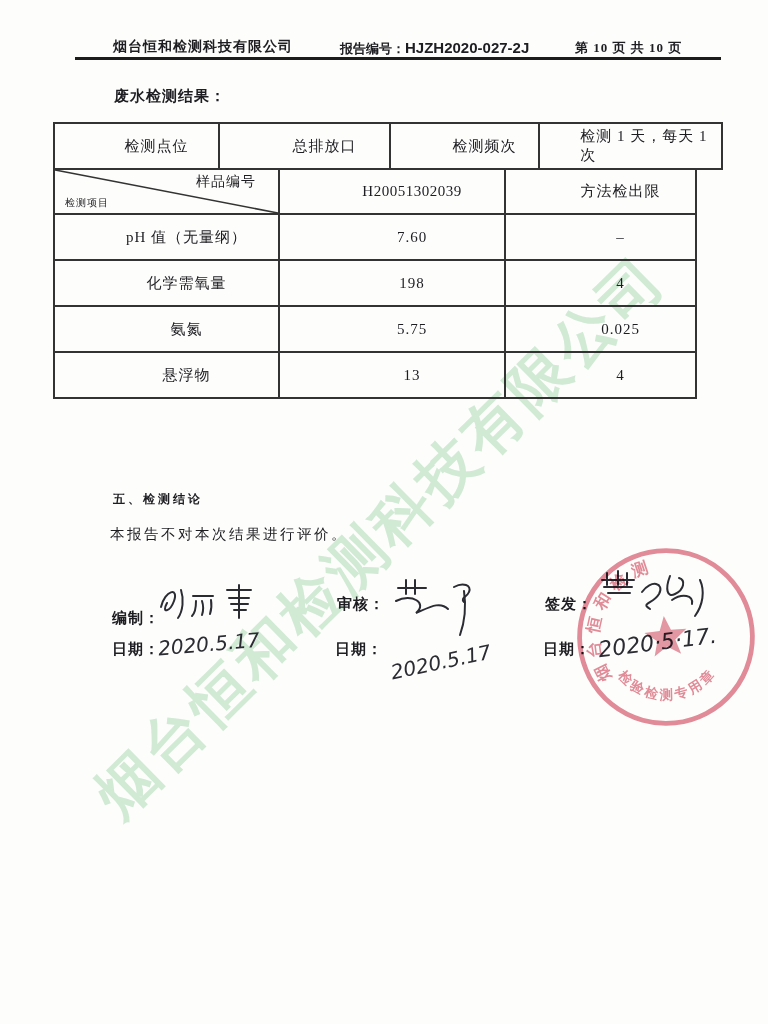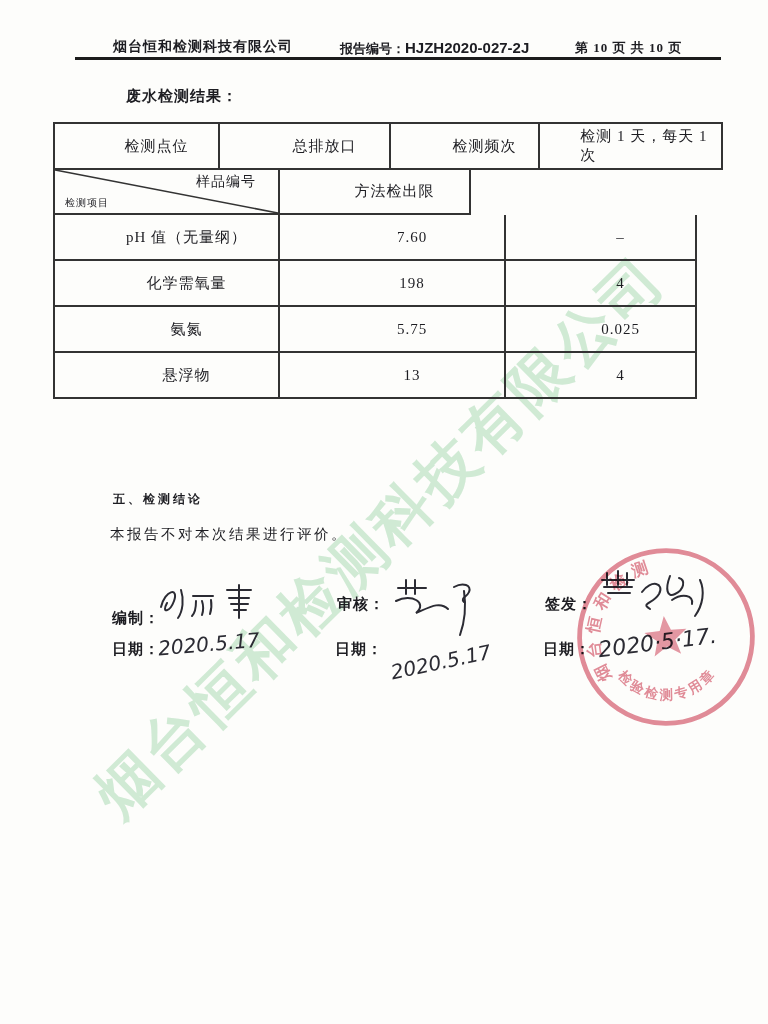--- a/index.html
+++ b/index.html
@@ -13,21 +13,21 @@
     font-family:"Liberation Serif","DejaVu Serif",serif;
     color:#1d1d22;
   }
   
   .hdr-company{position:absolute;left:113px;top:38px;font-size:14px;font-weight:bold;letter-spacing:1px;}
   .hdr-report{position:absolute;left:340px;top:39px;font-size:13px;font-weight:bold;}
   .hdr-report .num{font-family:"Liberation Sans","DejaVu Sans",sans-serif;font-size:15px;}
   .hdr-page{position:absolute;left:575px;top:39px;font-size:13px;font-weight:bold;letter-spacing:1px;}
   .hdr-rule{position:absolute;left:75px;top:57px;width:646px;height:3px;background:#1c1c1c;}
   
-  .sec-title{position:absolute;left:126px;top:87px;font-size:15px;font-weight:bold;letter-spacing:1px;}
+  .sec-title{position:absolute;left:114px;top:87px;font-size:15px;font-weight:bold;letter-spacing:1px;}
   
   .tbl{position:absolute;left:53px;top:122px;width:668px;border-top:2px solid #333;border-left:2px solid #333;z-index:2;}
   .trow{display:flex;}
   .tc{box-sizing:border-box;border-right:2px solid #333;border-bottom:2px solid #333;
       display:flex;align-items:center;justify-content:center;
       font-size:15px;letter-spacing:1px;background:transparent;padding-left:40px;}
   .h46{height:46px;} .h45{height:45px;}
   .w1a{width:167px;} .w2a{width:173px;} .w3a{width:151px;} .w4a{width:185px;}
   .wfull{width:668px;}
   .w1b{width:225px;} .w2b{width:226px;} .w3b{width:191px;}
@@ -79,20 +79,21 @@
       <div class="tc h46 w4a">检测 1 天，每天 1 次</div>
     </div>
     <div class="trow">
       <div class="tc h45 w1b diag">
         <svg width="223" height="43">
           <line x1="0" y1="0" x2="223" y2="43" stroke="#333" stroke-width="1.6"></line>
         </svg>
         <span class="lbl-top">样品编号</span>
         <span class="lbl-bottom">检测项目</span>
       </div>
+      <div class="tc h45 w2b mono-num">H20051302039</div>
       <div class="tc h45 w3b">方法检出限</div>
     </div>
     <div class="trow">
       <div class="tc h46 w1b">pH 值（无量纲）</div>
       <div class="tc h46 w2b">7.60</div>
       <div class="tc h46 w3b">–</div>
     </div>
     <div class="trow">
       <div class="tc h46 w1b">化学需氧量</div>
       <div class="tc h46 w2b">198</div>

